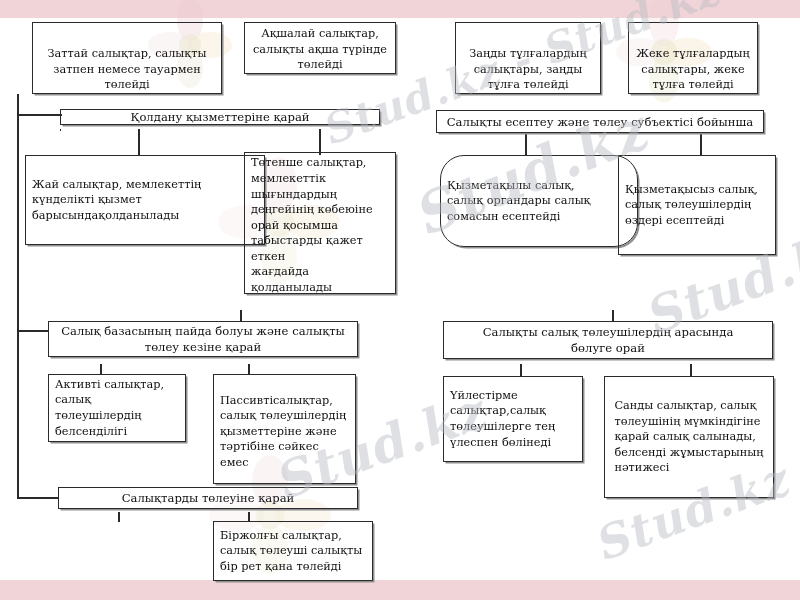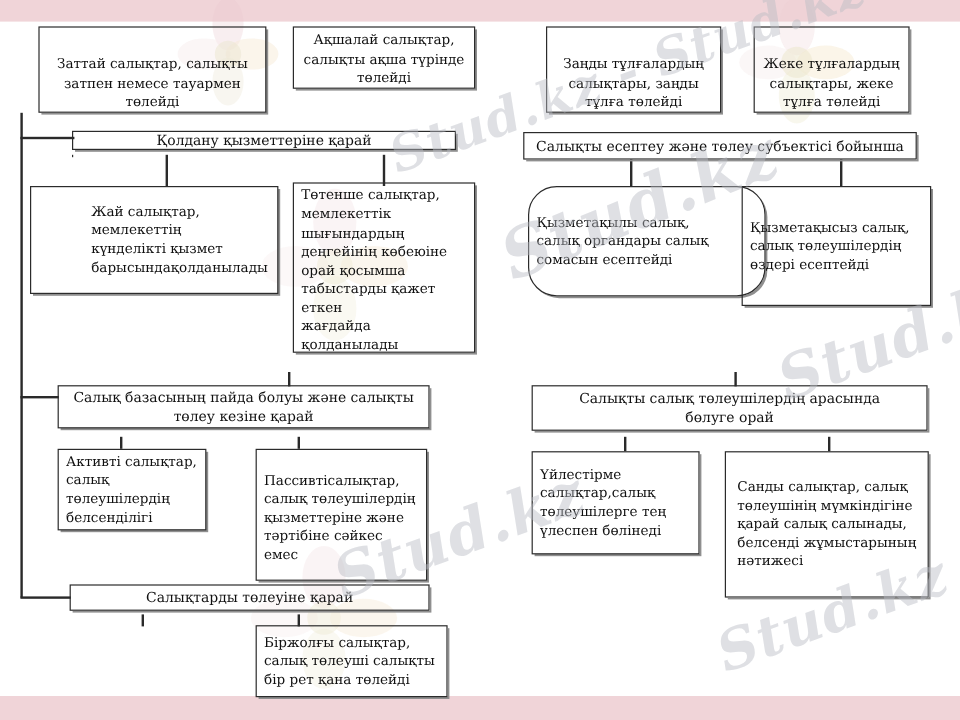--- a/index.html
+++ b/index.html
@@ -174,21 +174,21 @@
   </div>
 
   <div class="box hdr" style="left:60px; top:109px; width:320px; height:16px;">
     <span class="txt">Қолдану қызметтеріне қарай</span>
   </div>
 
   <div class="box hdr" style="left:436px; top:110px; width:328px; height:23px;">
     <span class="txt">Салықты есептеу және төлеу субъектісі бойынша</span>
   </div>
 
-  <div class="box lead" style="left:25px; top:155px; width:207px; height:90px;padding-left:44px;">
+  <div class="box lead" style="left:25px; top:155px; width:240px; height:90px;">
     <span class="txt">Жай салықтар, мемлекеттің
 күнделікті қызмет
 барысындақолданылады</span>
   </div>
 
   <div class="box topalign" style="left:244px; top:152px; width:152px; height:142px;">
     <span class="txt">Төтенше салықтар,
 мемлекеттік
 шығындардың
 деңгейінің көбеюіне
@@ -212,21 +212,21 @@
   <div class="box hdr" style="left:48px; top:321px; width:310px; height:36px;">
     <span class="txt">Салық базасының пайда болуы және салықты
 төлеу кезіне қарай</span>
   </div>
 
   <div class="box hdr" style="left:443px; top:321px; width:330px; height:38px;">
     <span class="txt">Салықты салық төлеушілердің арасында
 бөлуге орай</span>
   </div>
 
-  <div class="box lead" style="left:48px; top:374px; width:124px; height:68px;justify-content:flex-end;">
+  <div class="box lead" style="left:48px; top:374px; width:138px; height:68px;justify-content:flex-end;">
     <span class="txt">Активті салықтар,
 салық төлеушілердің
 белсенділігі</span>
   </div>
 
   <div class="box topalign" style="left:213px; top:374px; width:143px; height:110px;">
     <span class="txt">Пассивтісалықтар,
 салық төлеушілердің
 қызметтеріне және
 тәртібіне сәйкес

